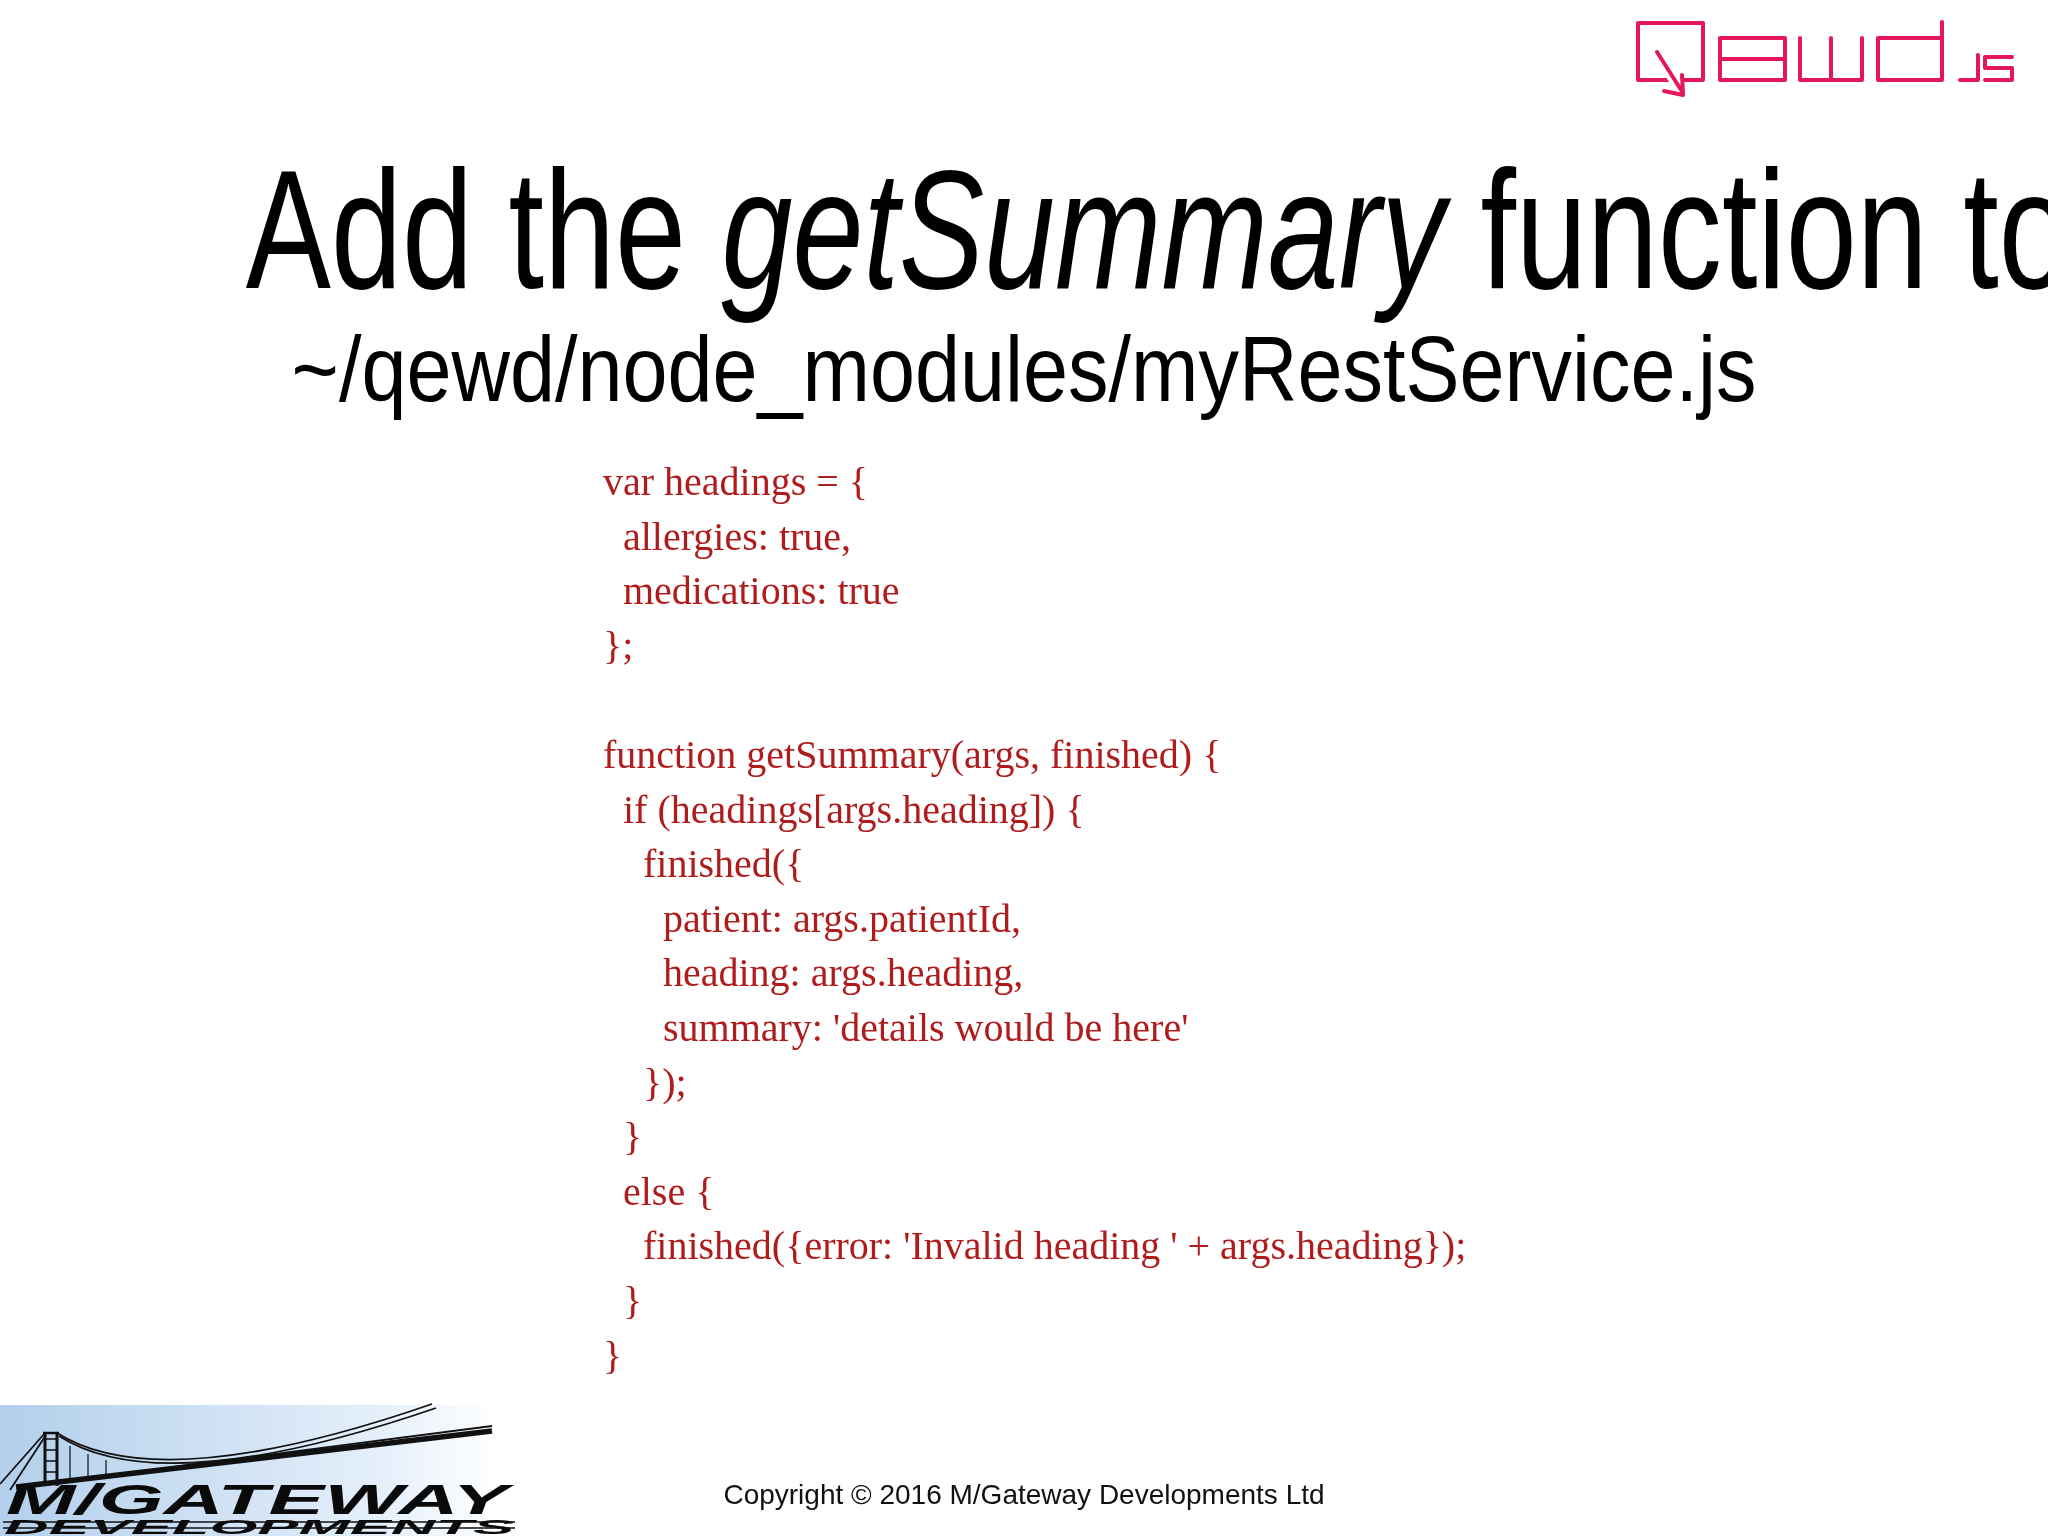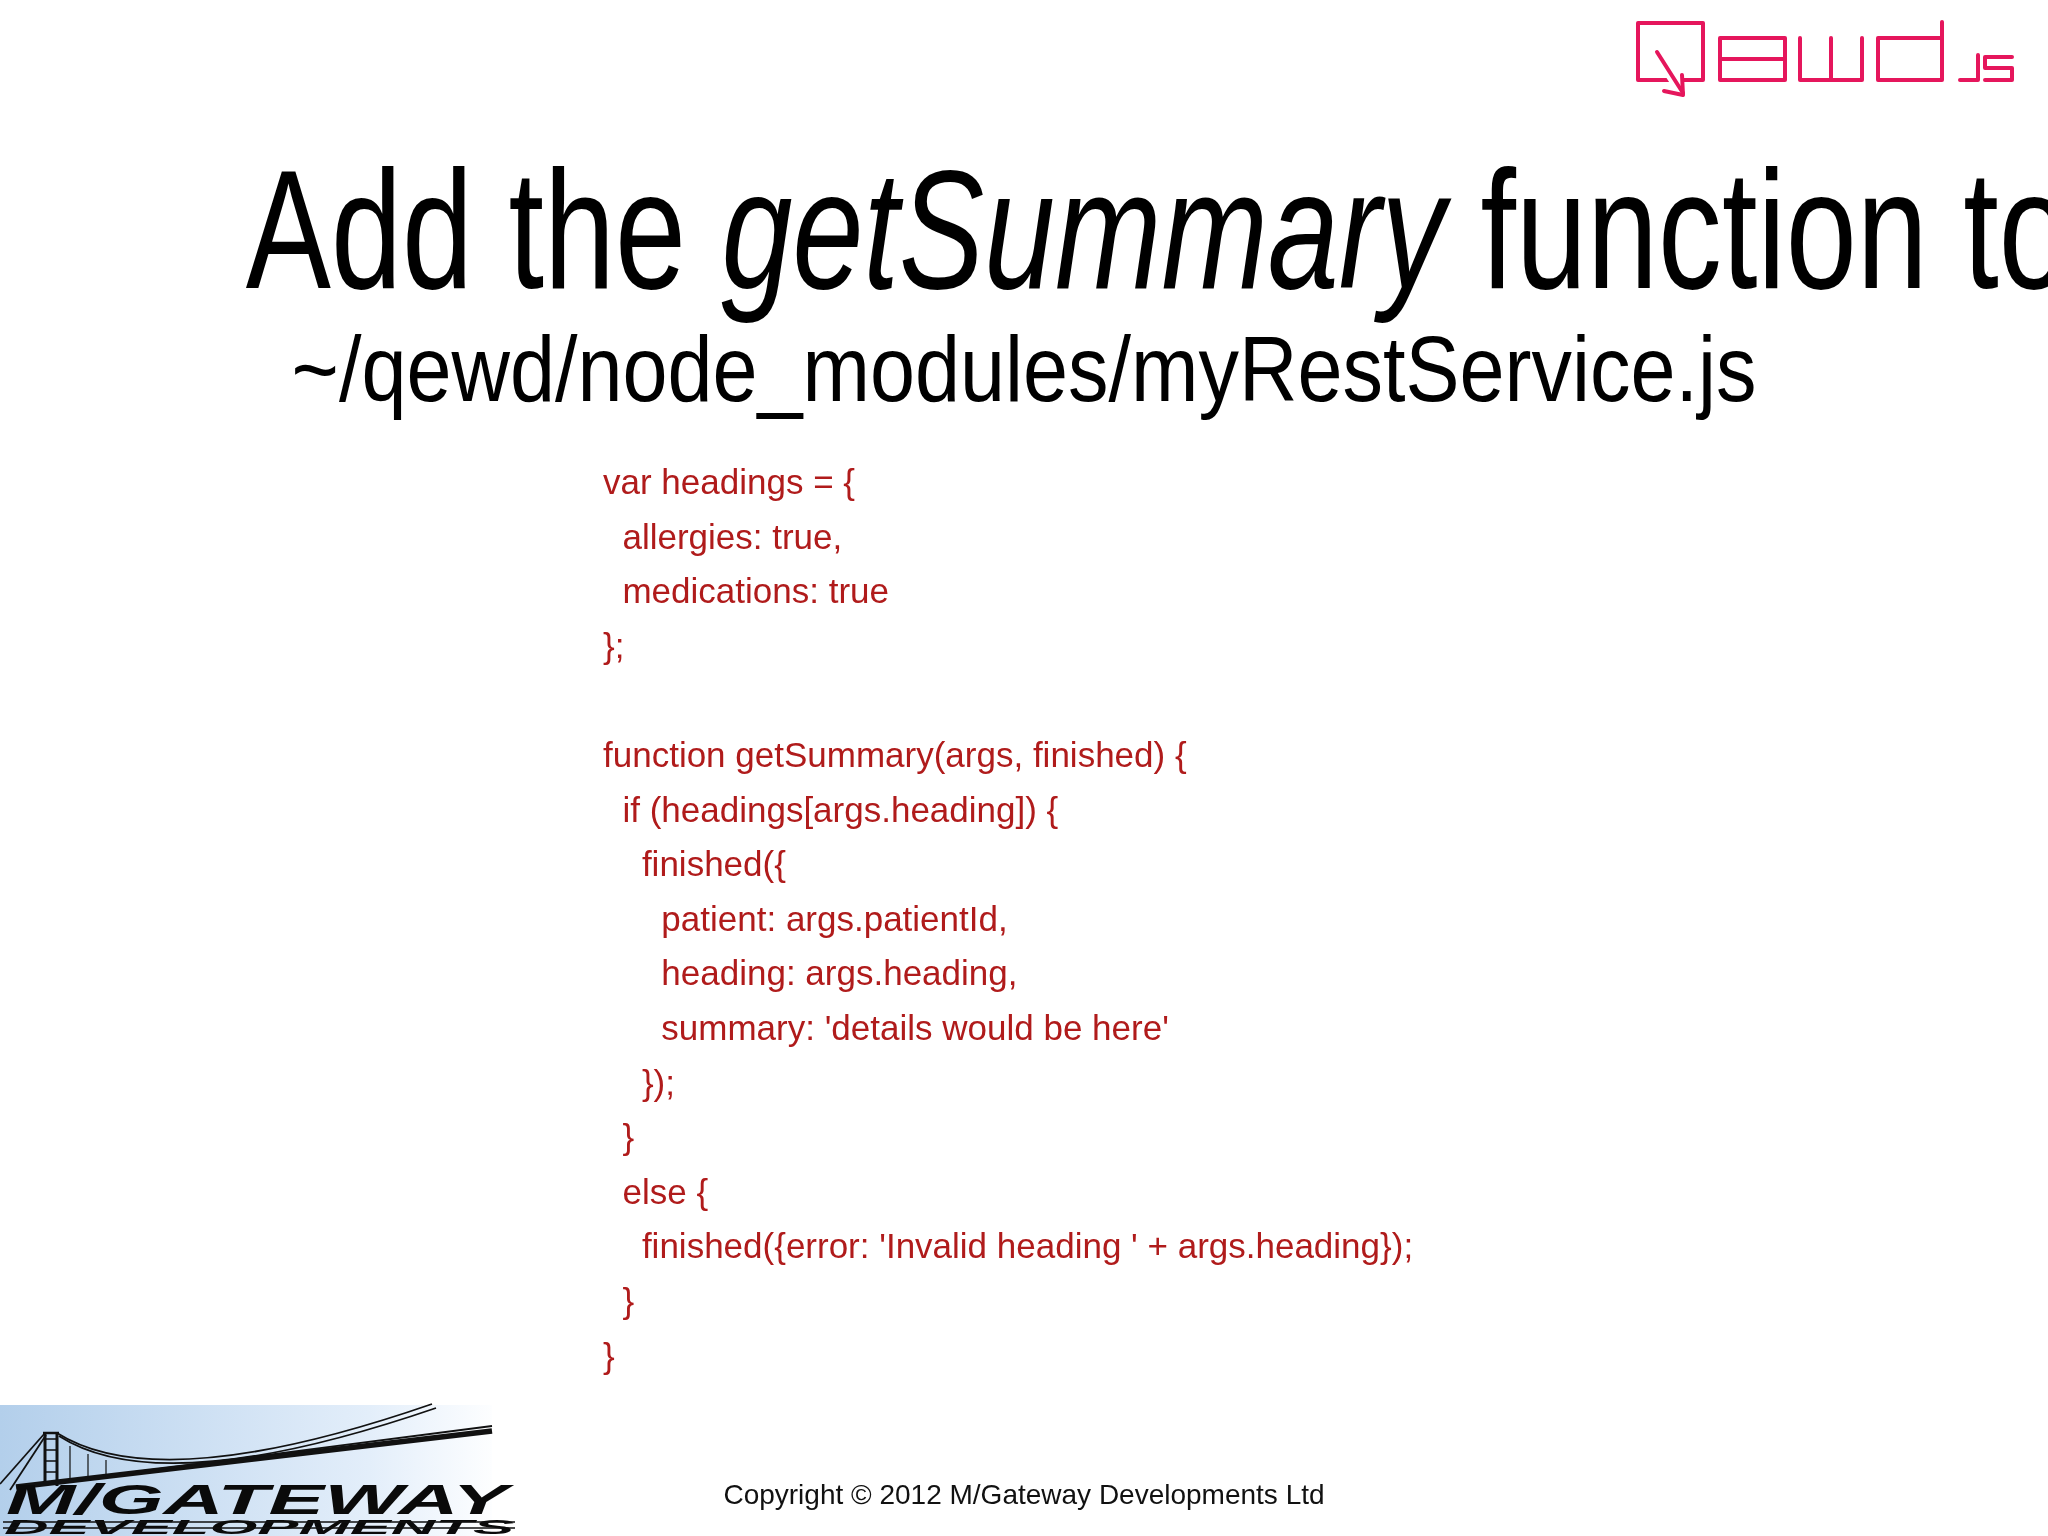--- a/index.html
+++ b/index.html
@@ -16,22 +16,22 @@
   }
   .slide-title .em{font-style:italic;}
   .slide-subtitle{
     position:absolute;top:314px;left:0;width:2048px;
     font-size:92px;line-height:110px;color:#000;
     text-align:center;white-space:nowrap;
     transform:scaleX(0.88);transform-origin:50% 50%;
   }
   .code-block{
     position:absolute;left:603px;top:455px;
-    font-family:Liberation Sans, sans-serif;
-    font-size:35px;line-height:54.6px;
+    font-family:Liberation Serif, serif;
+    font-size:40px;line-height:54.6px;
     color:var(--code-red,#b01b1b);
     white-space:pre;
   }
   .copyright{
     position:absolute;top:1478px;left:0;width:2048px;
     font-size:28px;line-height:34px;color:#111;
     text-align:center;
   }
   .qewd-logo{position:absolute;left:1636px;top:14px;}
   .qs{stroke:var(--qewd-pink,#e5165c);stroke-width:4;fill:none;
@@ -93,13 +93,13 @@
     <path class="bl" d="M44,45 H58 M44,56 H58 M44,67 H58 M44,78 H58 M44,88 H58" stroke-width="1.6"></path>
     <path class="bl" d="M70,52 V88 M88,60 V86 M106,66 V84" stroke-width="1.2"></path>
     <path class="bl" d="M16,93 L492,37" stroke-width="5.5"></path>
     <path class="bl" d="M120,80 L492,32" stroke-width="1.8"></path>
   </g>
   <text class="mgw-text" x="6" y="120" font-size="42" textLength="502" lengthAdjust="spacingAndGlyphs">M/GATEWAY</text>
   <text class="mgw-text" x="4" y="140" font-size="21" textLength="510" lengthAdjust="spacingAndGlyphs">DEVELOPMENTS</text>
   <path class="bl" d="M3,128 H515 M3,134 H515" stroke-width="1.3"></path>
 </svg>
 
-<div class="copyright">Copyright © 2012 M/Gateway Developments Ltd</div>
+<div class="copyright">Copyright © 2016 M/Gateway Developments Ltd</div>
 
 </body></html>

